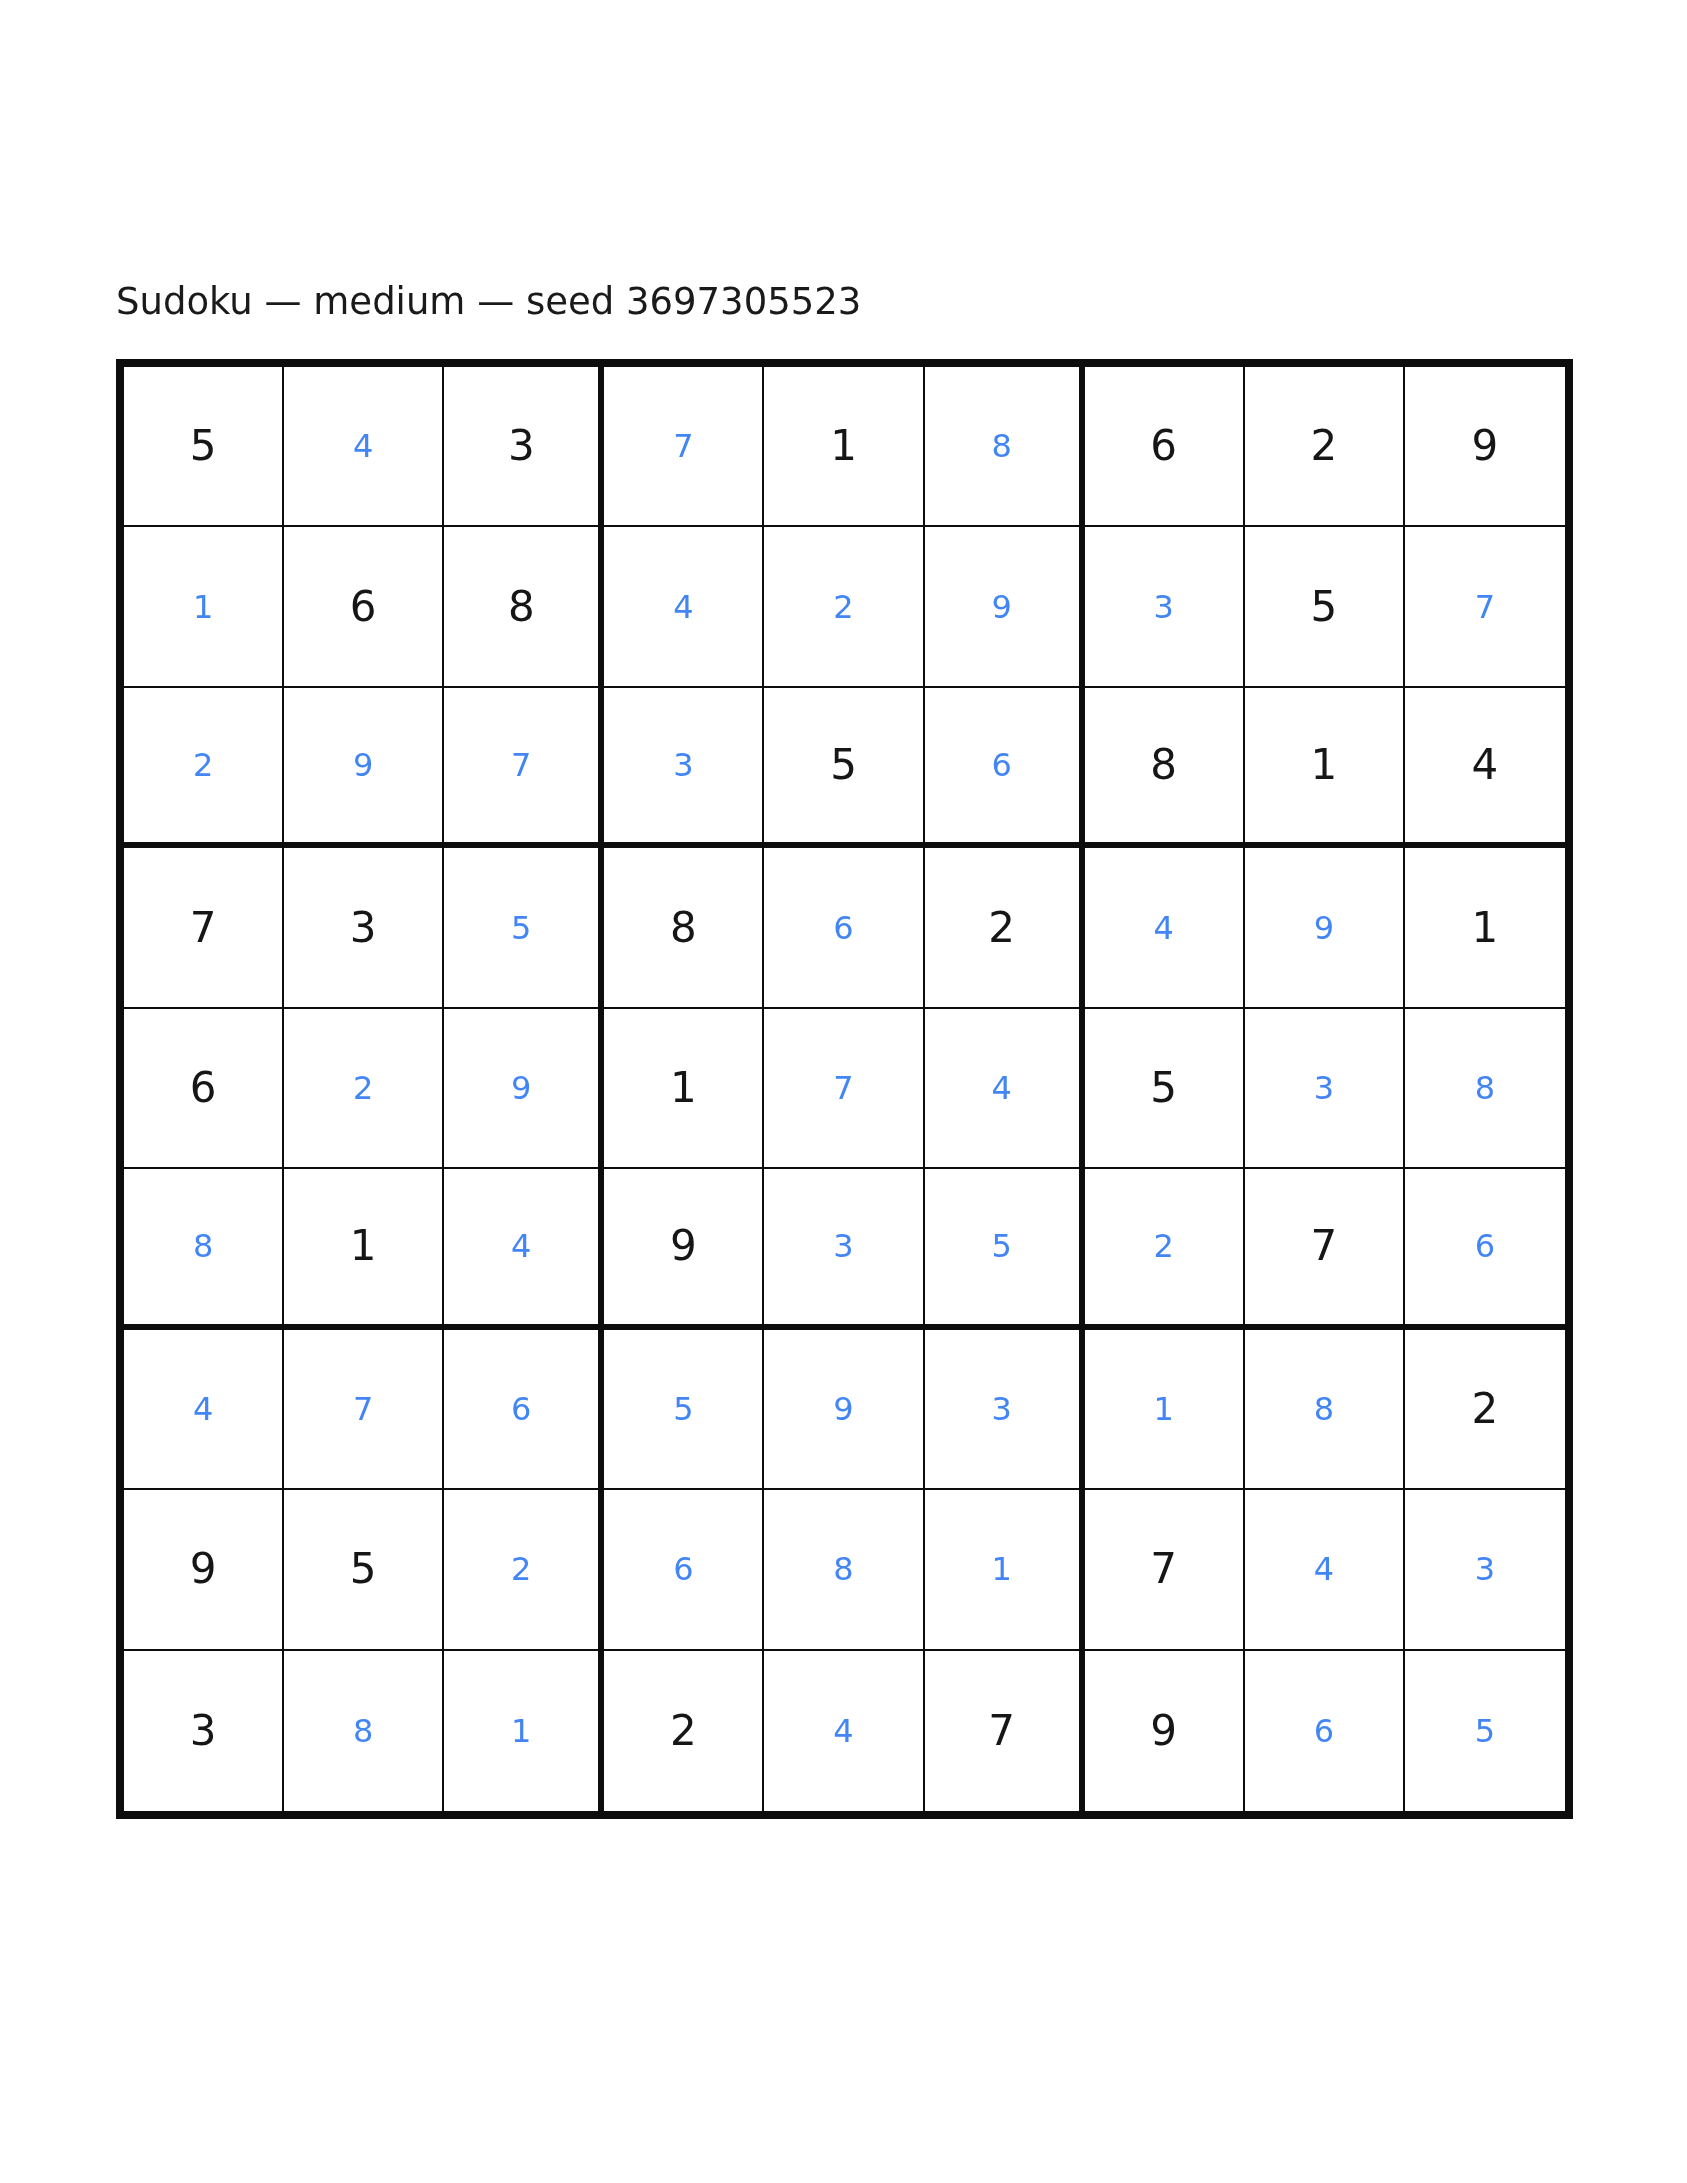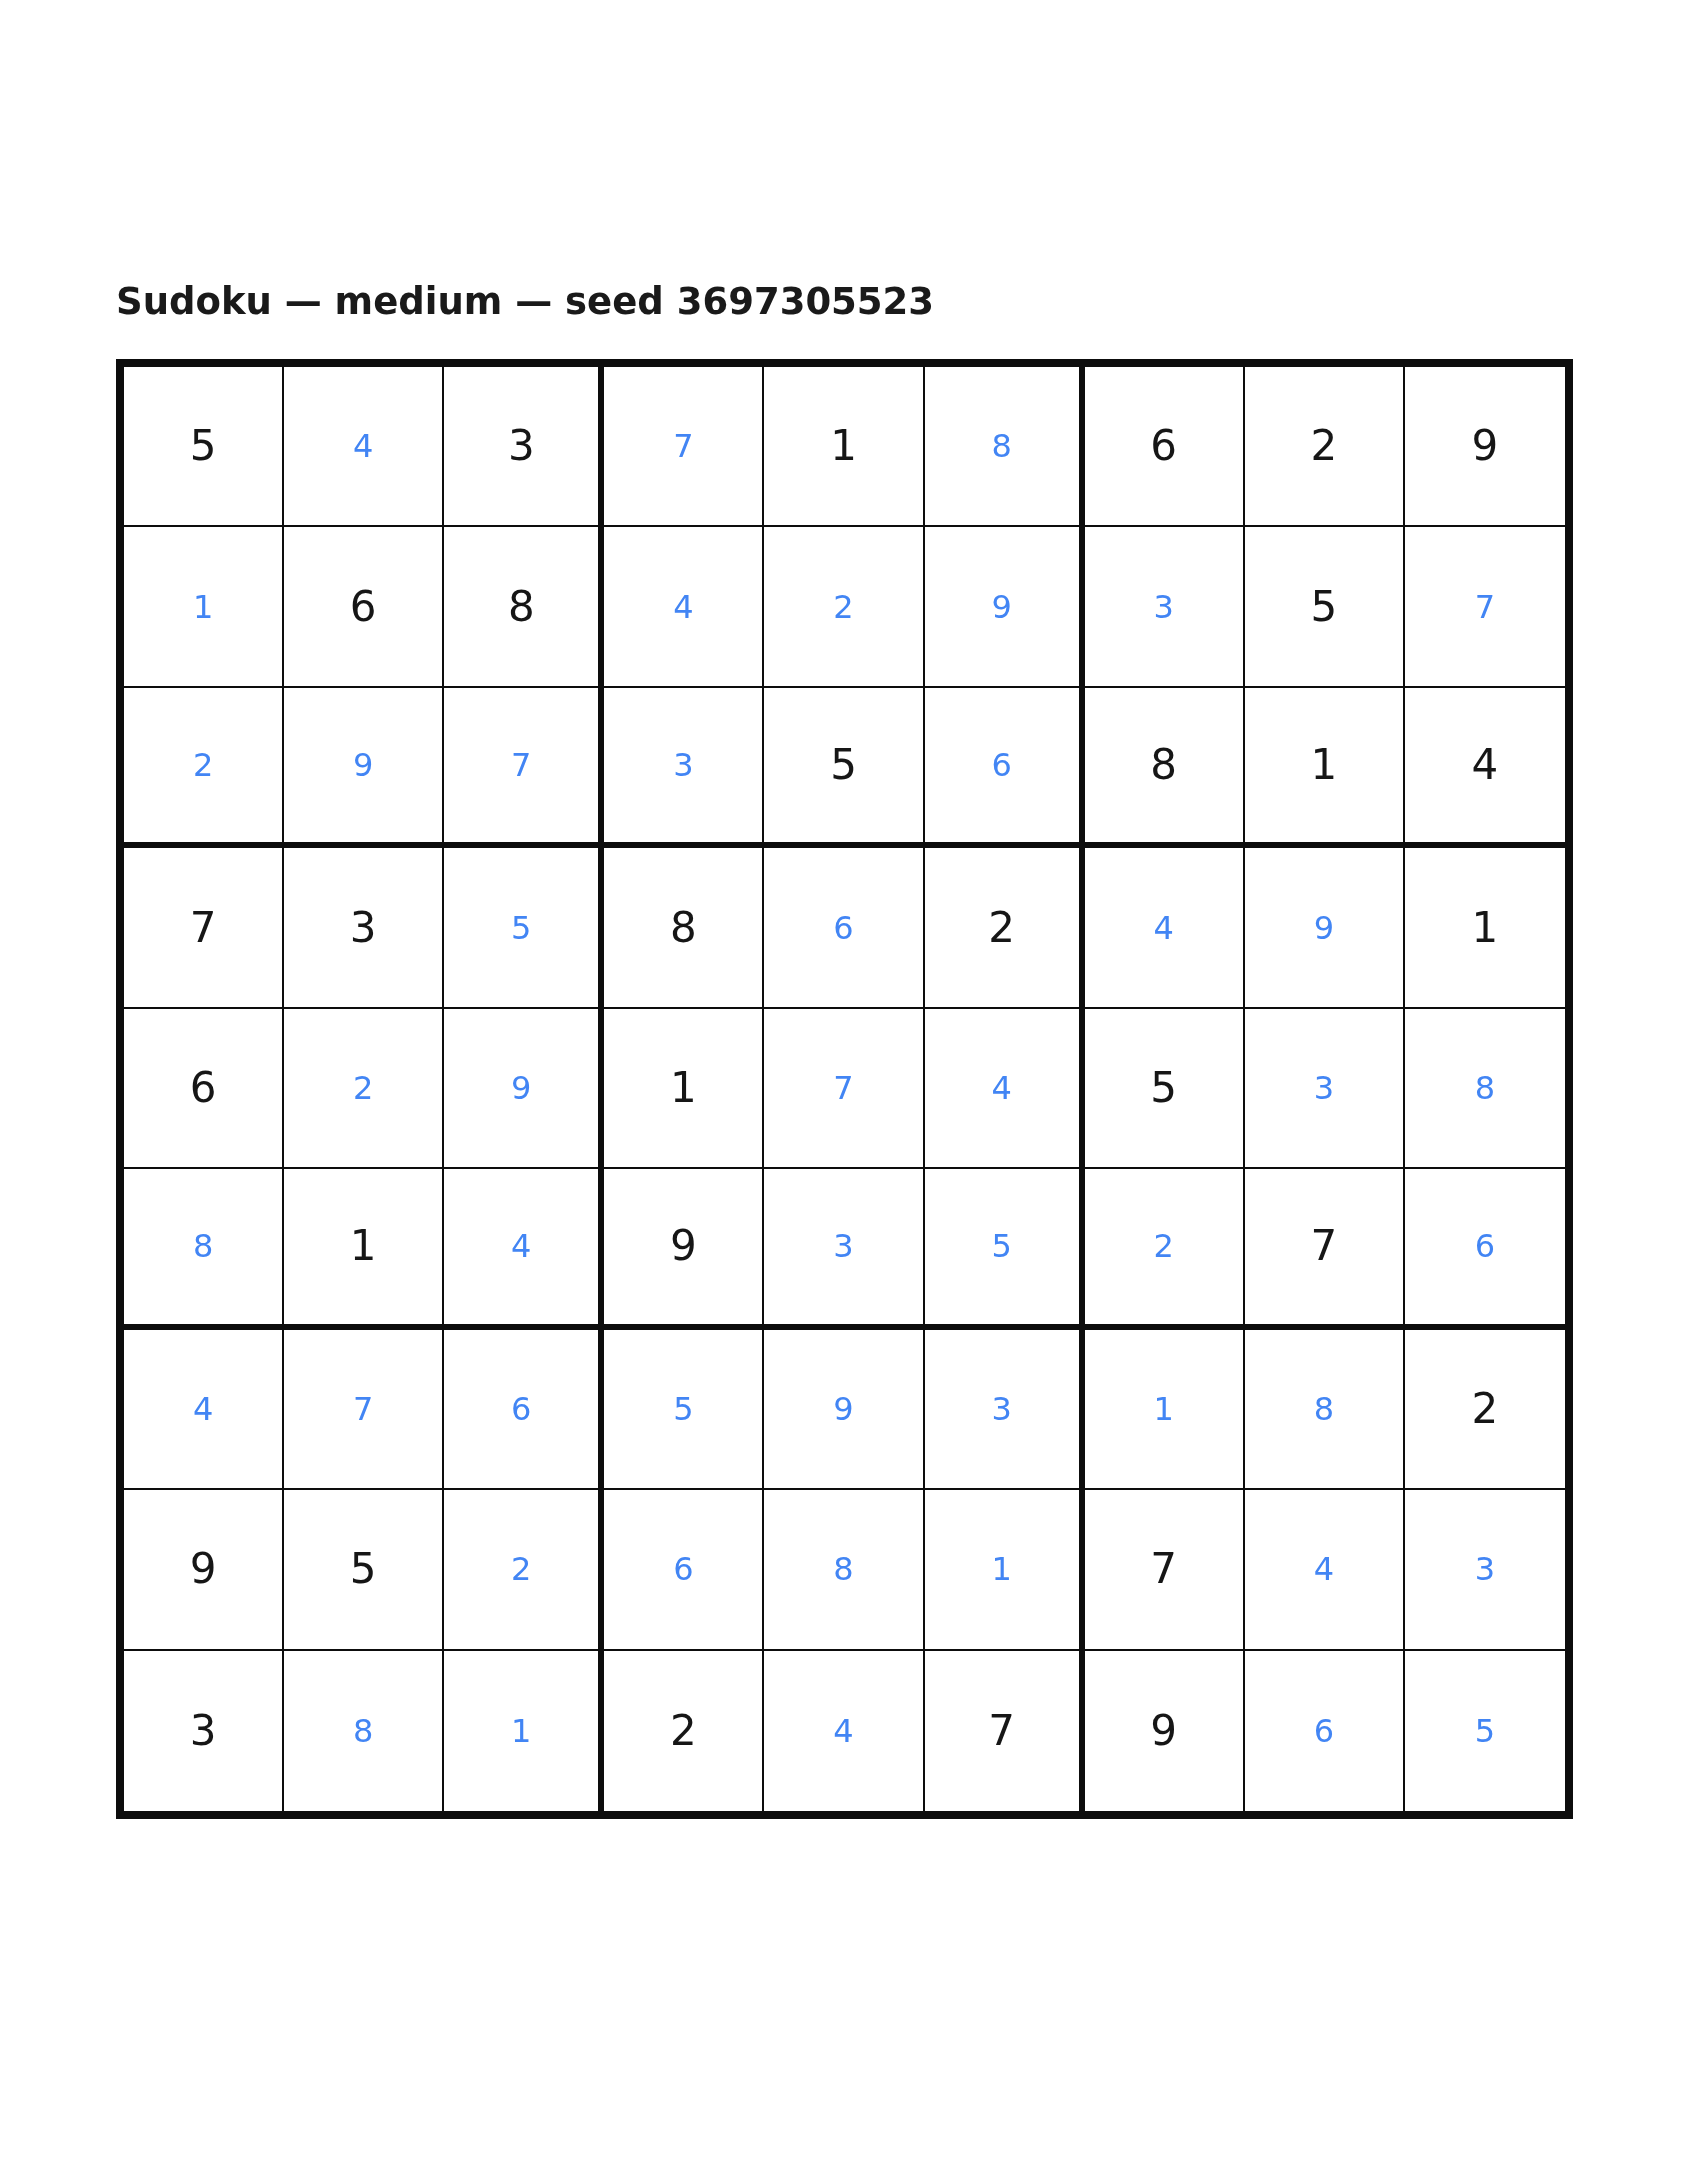--- a/index.html
+++ b/index.html
@@ -14,21 +14,20 @@
     font-family: "DejaVu Sans", sans-serif;
   }
   .title {
     position: absolute;
     left: 116px;
     top: 280px;
     font-size: 37px;
     line-height: 1.2;
     color: #1a1a1a;
     white-space: nowrap;
-    font-weight: bold;
   }
   .board {
     position: absolute;
     left: 116px;
     top: 359px;
     width: 1457px;
     height: 1460px;
     box-sizing: border-box;
     border: 8.4px solid var(--line, #0d0d0d);
     background: var(--cellbg, #ffffff);

